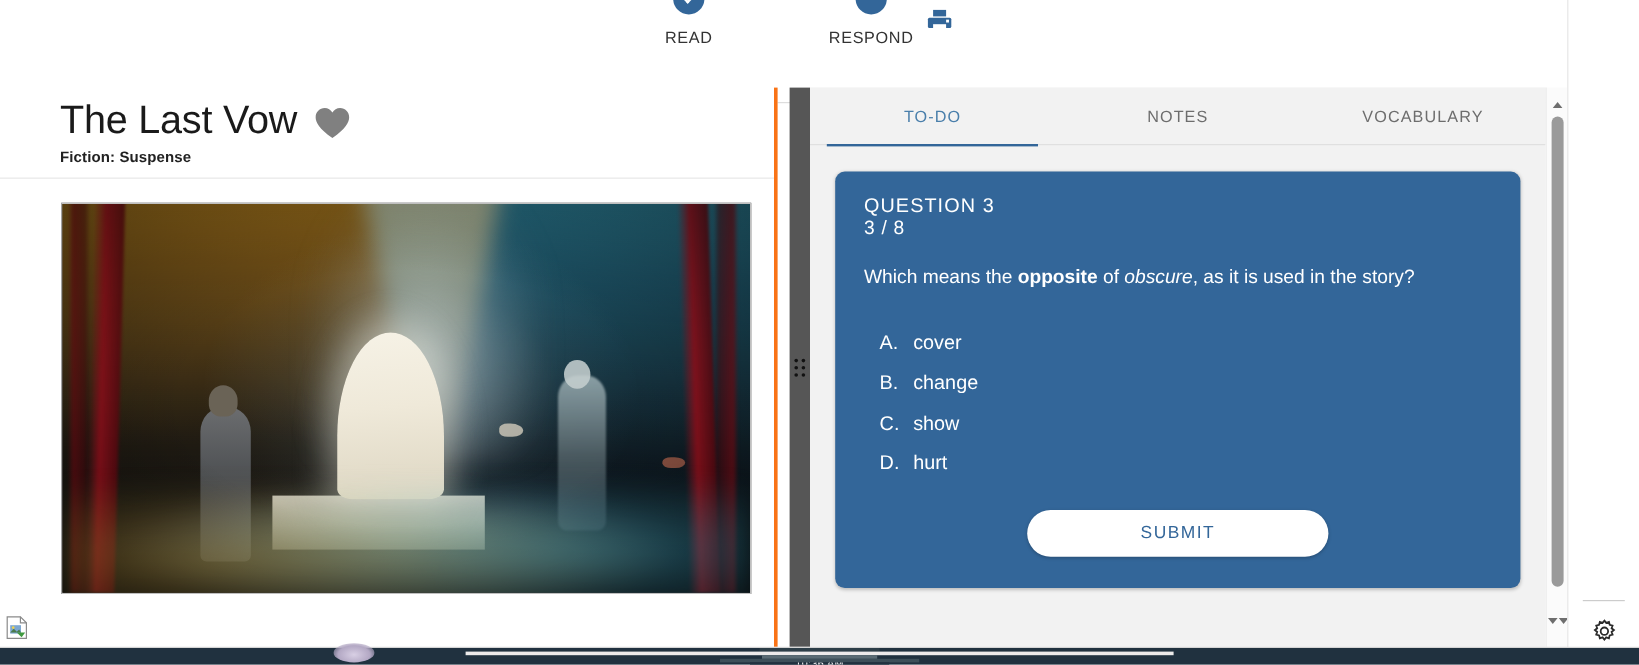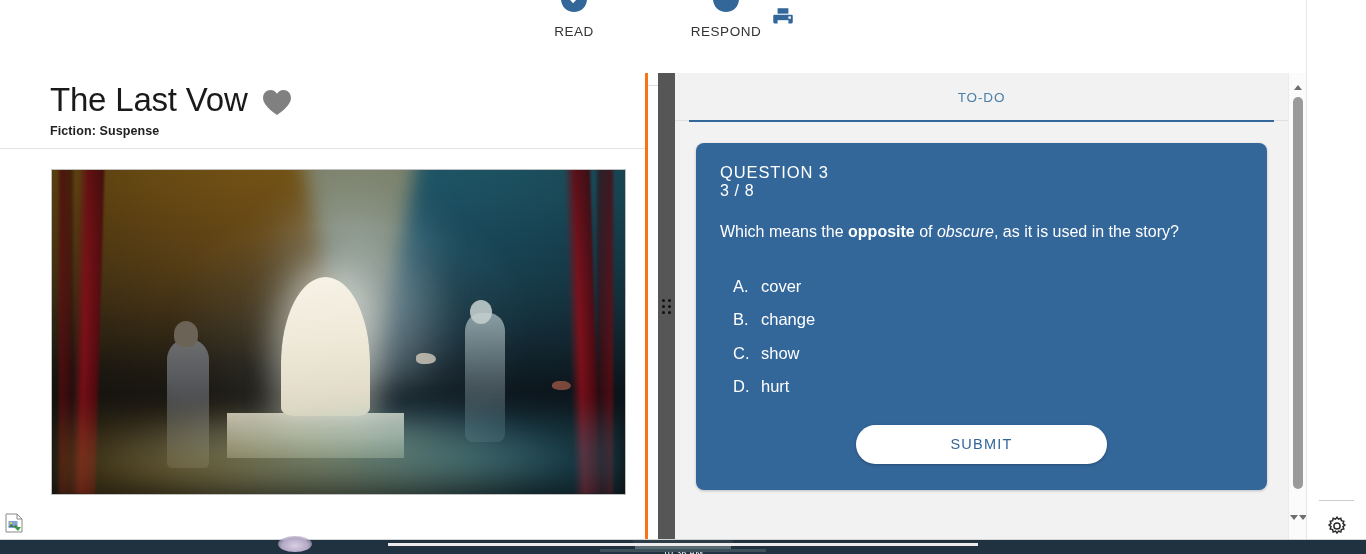--- a/index.html
+++ b/index.html
@@ -662,20 +662,22 @@
         <i></i>
         <i></i>
         <i></i>
     </span>
   </div>
 
   <div class="right-pane">
 
     <div class="tabs">
       <button class="tab active">TO-DO</button>
+      <button class="tab">NOTES</button>
+      <button class="tab">VOCABULARY</button>
     </div>
 
     <div class="q-card">
       <div class="q-card-head">
         <div class="q-number">QUESTION 3</div>
         <div class="q-progress">3 / 8</div>
       </div>
 
       <p class="q-text"><span>Which means the </span><b>opposite</b><span> of </span><i>obscure</i><span>, as it is used in the story?</span></p>
 

